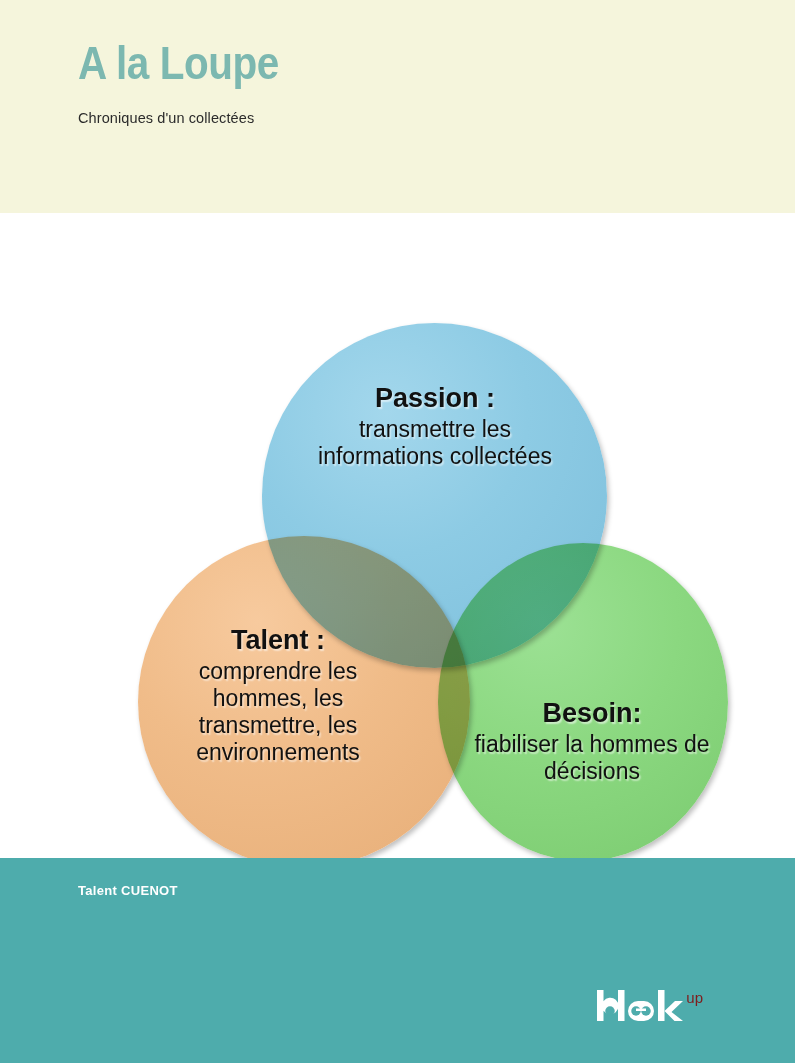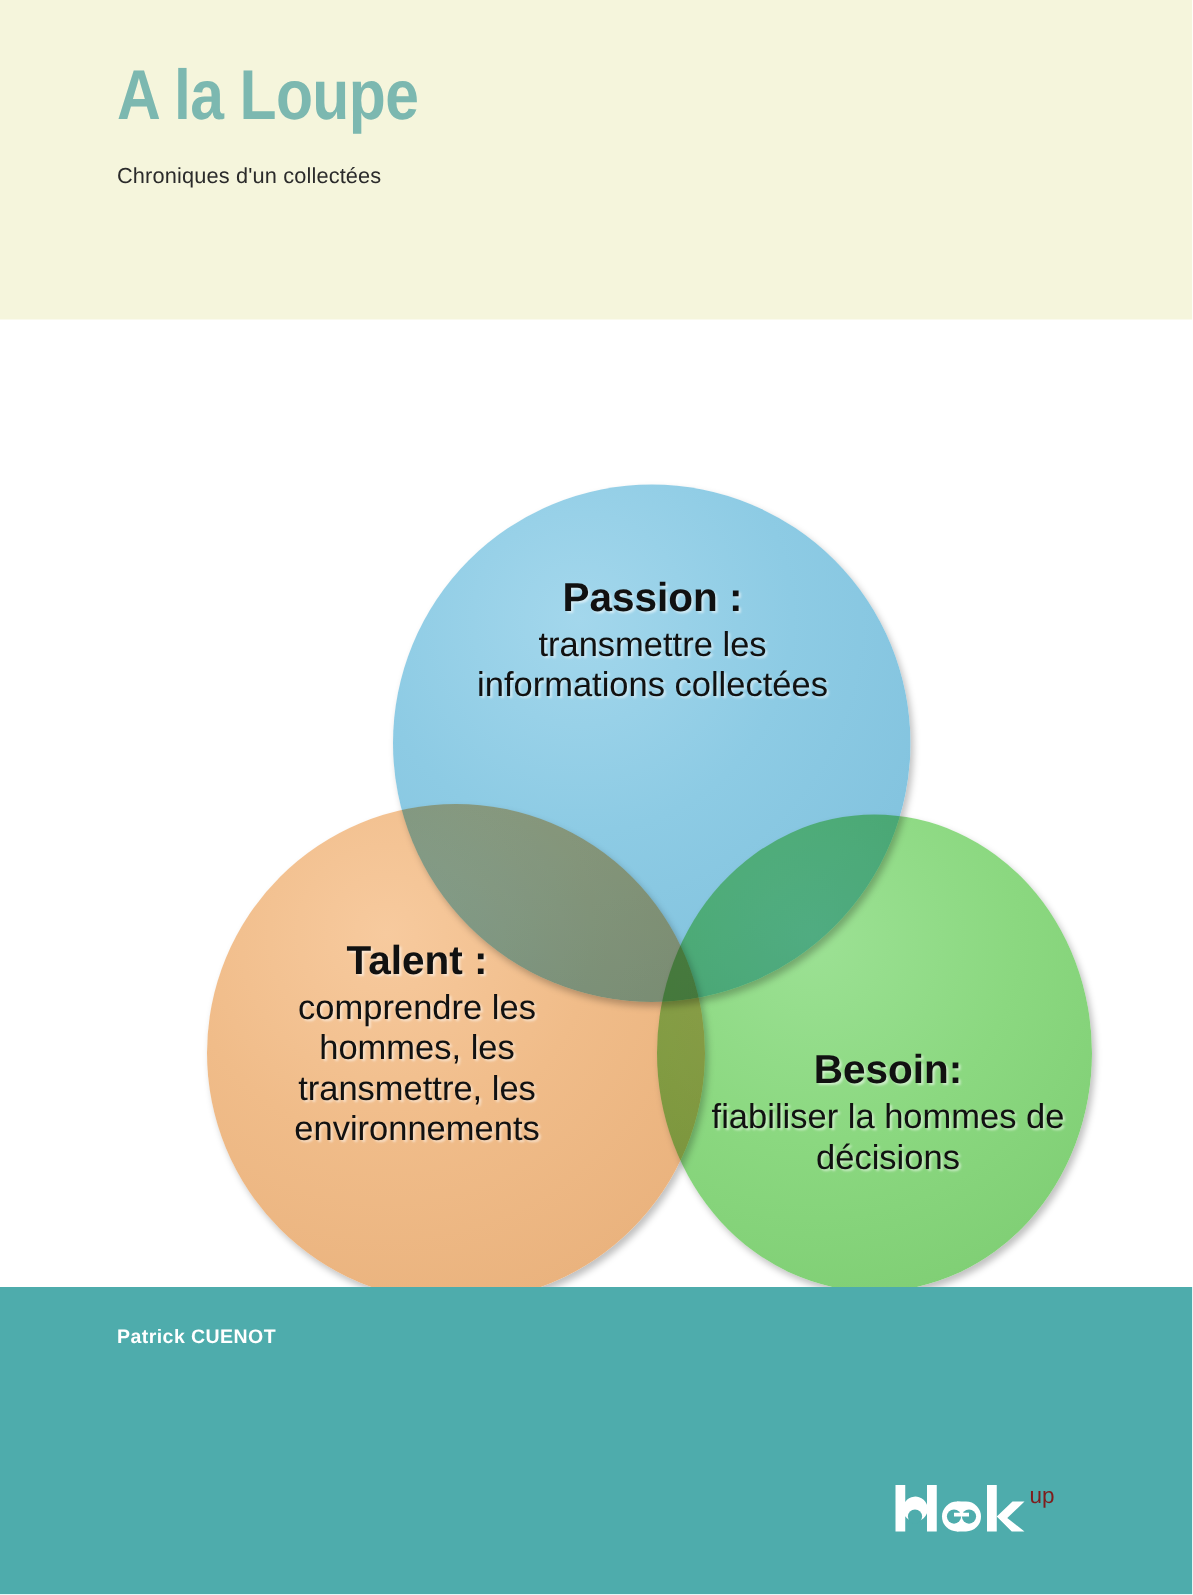--- a/index.html
+++ b/index.html
@@ -195,21 +195,21 @@
     </div>
 
     <div class="venn-label" id="label-besoin">
       <span class="venn-heading">Besoin:</span>
       <span class="venn-body">fiabiliser la hommes de décisions</span>
     </div>
 
   </div>
 
   <div id="footer-band">
-    <div id="author-name">Patrick CUENOT</div>
+    <div id="author-name">Talent CUENOT</div>
 
     <div id="publisher-logo">
       <svg id="logo-mark" width="90" height="34" viewBox="0 0 180 68" xmlns="http://www.w3.org/2000/svg">
 
         <path d="M4 2 h13 v22.5 a16.5 16.5 0 1 1 0 19 V64 H4 Z" fill="#ffffff"></path>
         <circle cx="30" cy="44" r="9.5" fill="#4eacac"></circle>
 
         <rect x="46" y="2" width="13" height="62" fill="#ffffff"></rect>
 
         <path d="M86 24 a20 20 0 1 0 0 40 a20 20 0 1 0 0 -40 Z" fill="#ffffff"></path>

